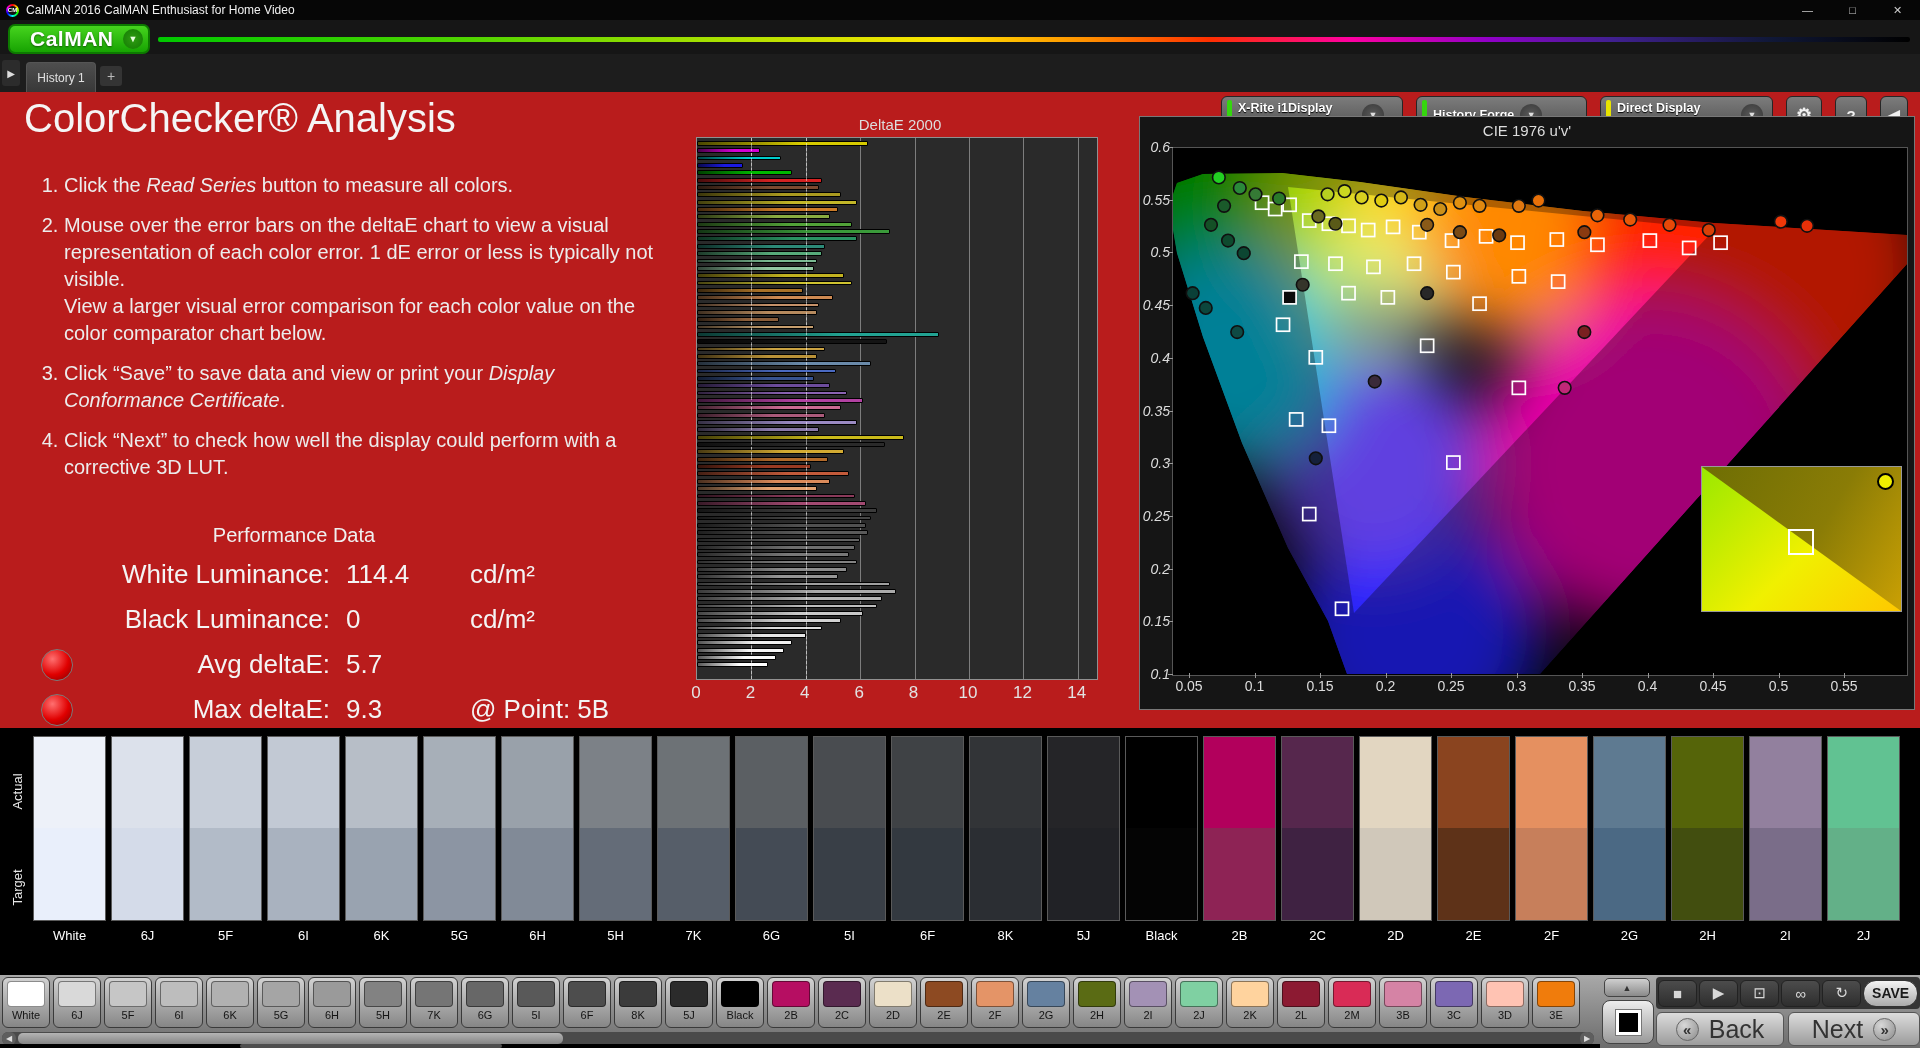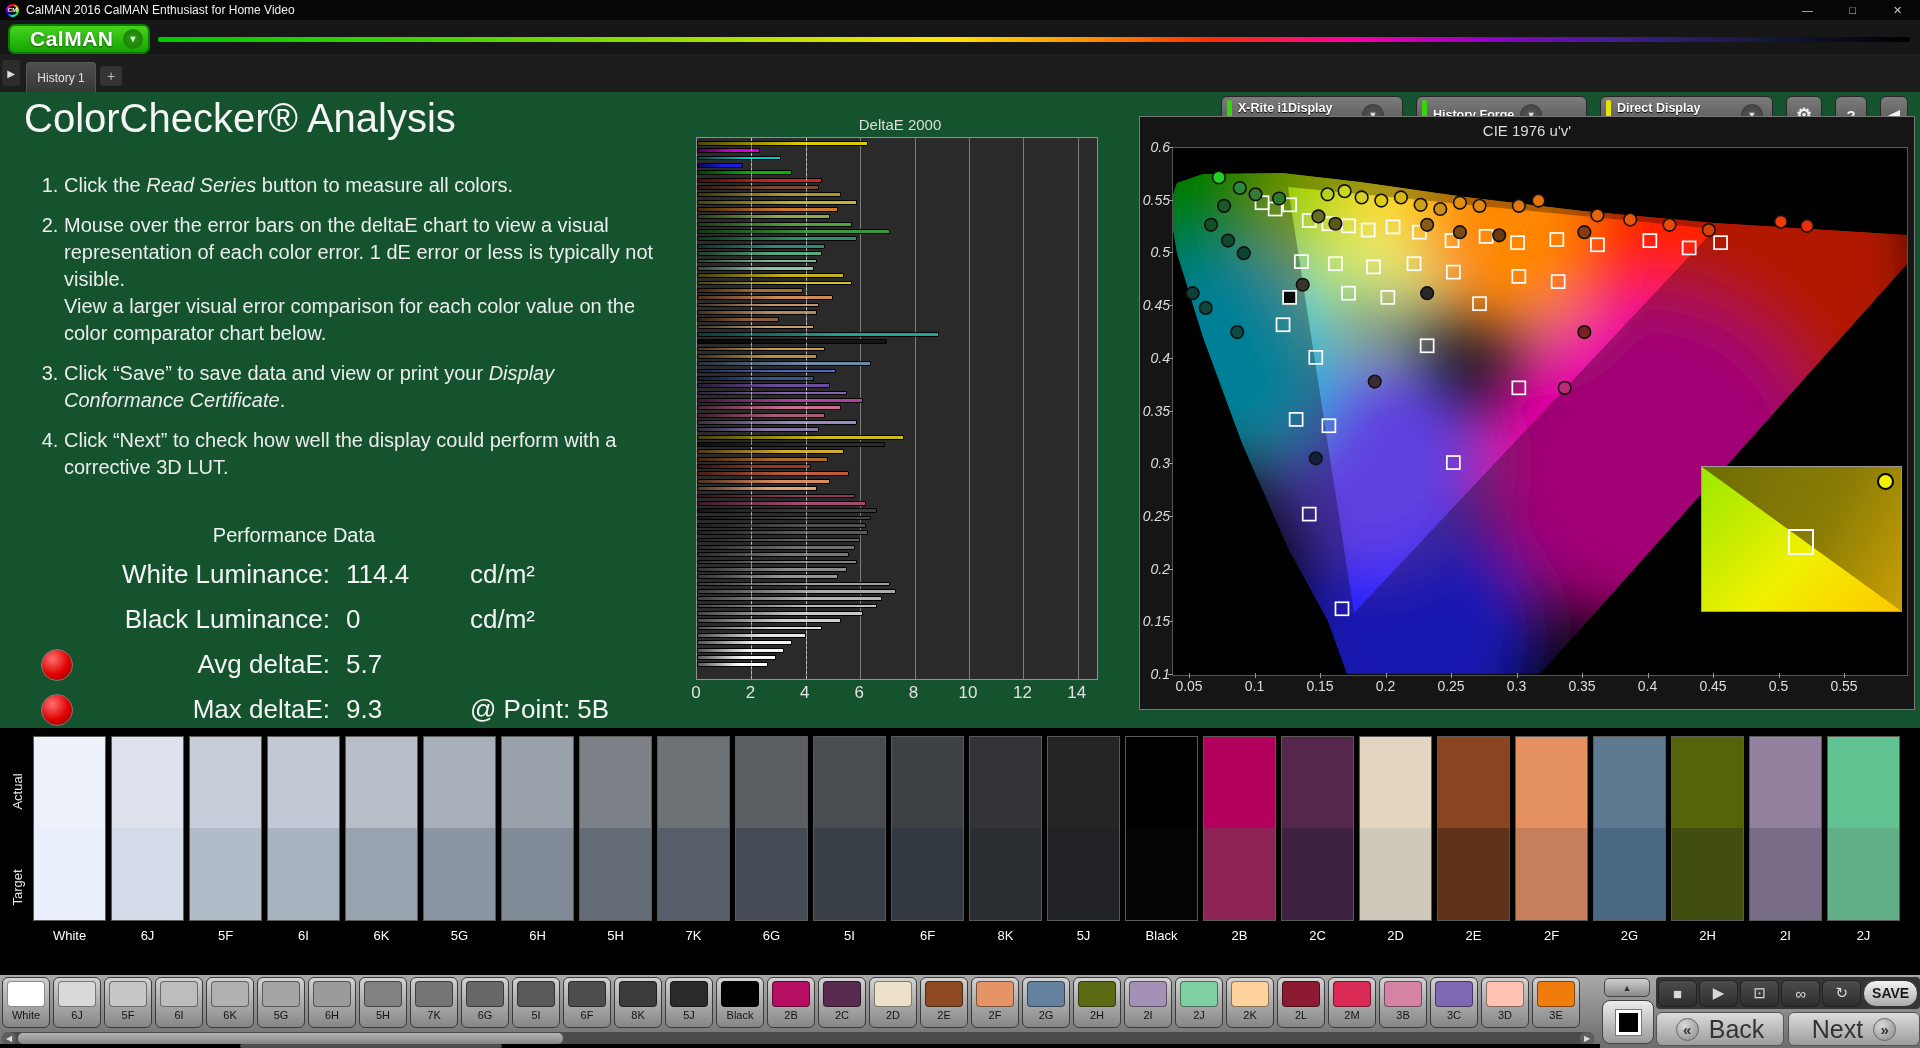--- a/index.html
+++ b/index.html
@@ -1,16 +1,16 @@
 <!DOCTYPE html>
 <html><head>
 <meta charset="utf-8">
 <style>
   html,body{margin:0;padding:0;background:#000;}
-  .screen{position:relative;width:1920px;height:1048px;overflow:hidden;background:#14532d;
+  .screen{position:relative;width:1920px;height:1048px;overflow:hidden;background:#b91c1c;
           font-family:"Liberation Sans",sans-serif;color:#eee;}
   .abs{position:absolute;}
   
   #titlebar{left:0;top:0;width:1920px;height:20px;background:#060606;display:flex;align-items:center;}
   #app-icon{width:13px;height:13px;border-radius:50%;margin-left:6px;
             background:conic-gradient(#f00,#ff0,#0f0,#0ff,#00f,#f0f,#f00);position:relative;}
   #app-icon span{position:absolute;inset:2px;background:#111;border-radius:50%;color:#fff;
                  font-size:6px;font-weight:bold;display:flex;align-items:center;justify-content:center;}
   #win-title{font-size:12px;color:#f0f0f0;margin-left:7px;}
   #win-btns{margin-left:auto;display:flex;height:100%;}

